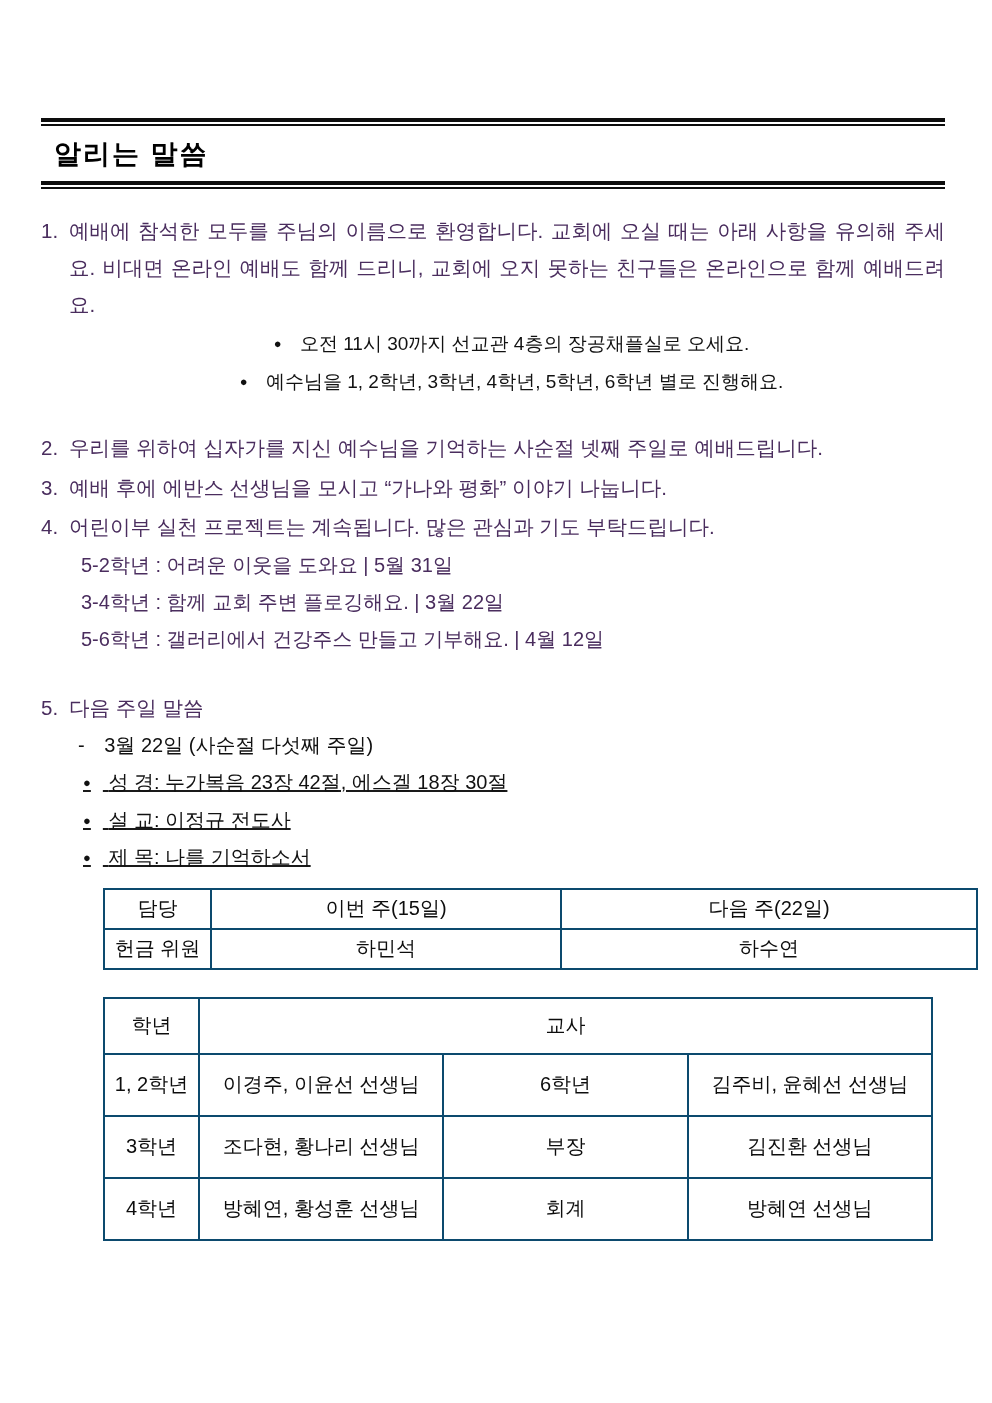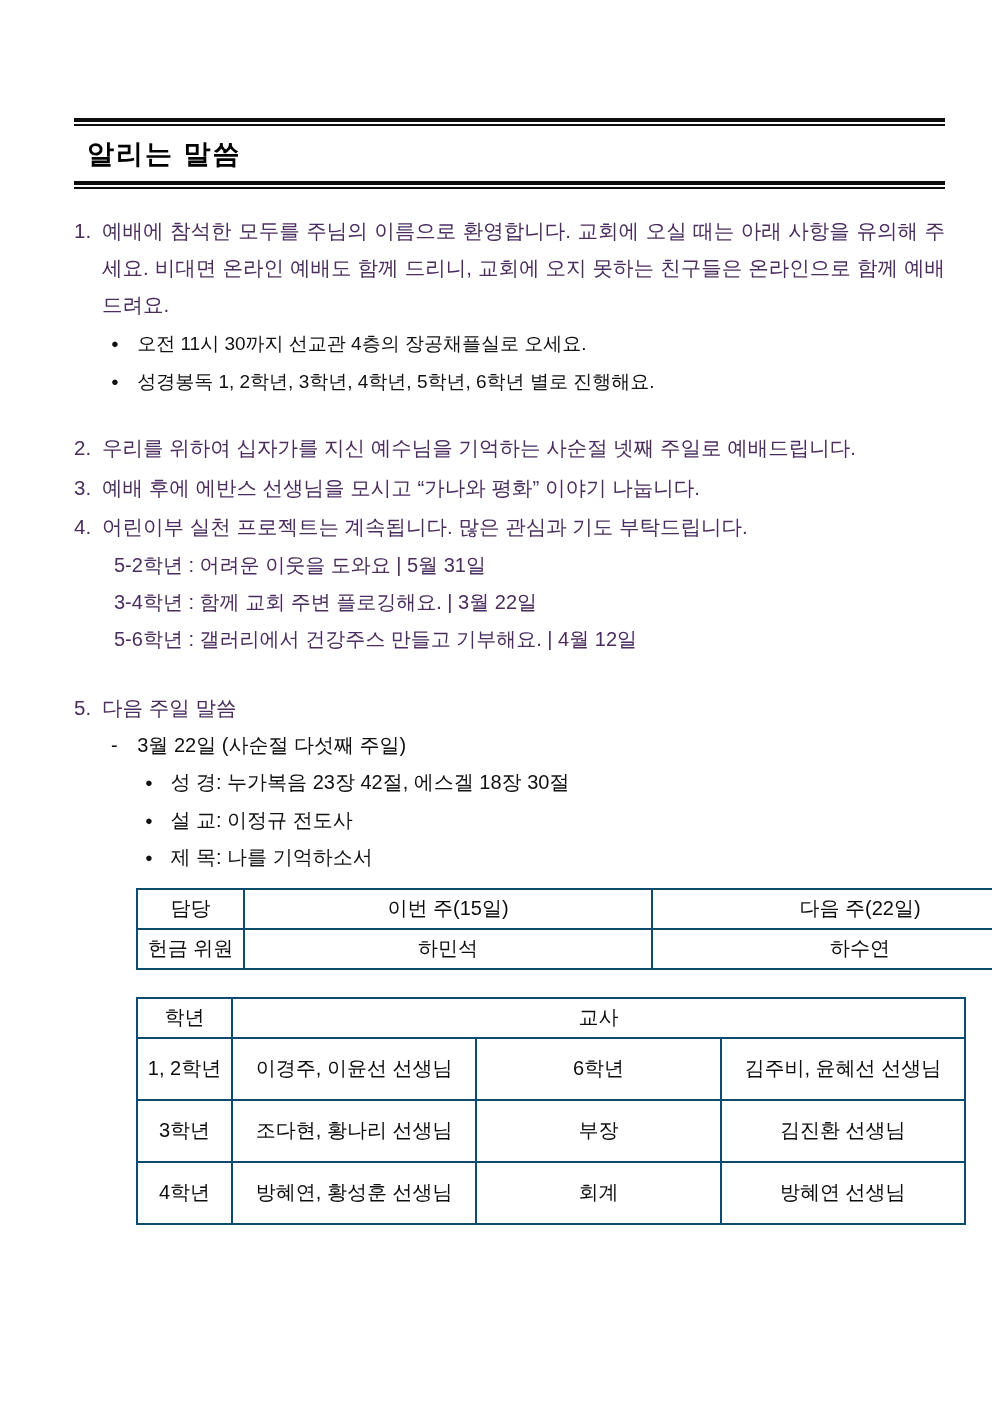--- a/index.html
+++ b/index.html
@@ -7,21 +7,21 @@
   .page {
     position: relative;
     width: 992px;
     height: 1403px;
     margin: 0 auto;
     background: #ffffff;
     font-family: "Liberation Sans", sans-serif;
     color: #1a1a1a;
     overflow: hidden;
   }
-  .content { padding: 0 47px 0 74px; }
+  .content { padding: 0 47px 0 41px; }
 
   
   .title-block { margin-top: 118px; }
   .double-rule { border-top: 4px solid #0d0d0d; border-bottom: 2px solid #0d0d0d; height: 8px; }
   .page-title {
     font-size: 27px;
     font-weight: 700;
     color: #000000;
     letter-spacing: 2px;
     margin: 13px 0 12px 13px;
@@ -30,56 +30,56 @@
 
   
   .purple { color: #4a2d5e; }
 
   .num-item { position: relative; padding-left: 28px; font-size: 20.5px; }
   .num-item .num { position: absolute; left: 0; top: 0; }
 
   .item1 { margin-top: 23px; line-height: 37px; text-align: justify; }
 
   .b-list { margin: 2px 0 0 37px; }
-  .b-line { line-height: 38px; font-size: 19px; color: #111111; white-space: nowrap; }
+  .b-line { line-height: 38px; font-size: 19px; color: #111111; white-space: nowrap; text-align: center; }
   .b-line .dot { font-size: 13px; vertical-align: 2px; margin-right: 13px; }
 
   .group-234 { margin-top: 27px; }
   .group-234 .num-item { line-height: 39.5px; white-space: nowrap; }
 
   .sub-list { margin-left: 40px; }
   .sub-line { line-height: 37px; font-size: 20px; white-space: nowrap; }
 
   .item5-block { margin-top: 31px; }
   .item5-block .num-item { line-height: 38px; }
   .date-line { margin-left: 37px; line-height: 37.5px; font-size: 20px; color: #111111; white-space: nowrap; }
   .date-line .dash { margin-right: 14px; }
-  .s5-list { margin-left: 71px; }
+  .s5-list { margin-left: 42px; text-decoration: underline; }
   .s5-line { line-height: 37.5px; font-size: 20px; color: #111111; white-space: nowrap; }
   .s5-line .dot { font-size: 13px; vertical-align: 2px; margin-right: 12px; }
 
   
   table { border-collapse: collapse; table-layout: fixed; margin-left: 62px; width: 830px; }
   td {
     border: 2px solid #0c4a6e;
     text-align: center;
     vertical-align: middle;
     font-size: 20px;
     color: #0d0d0d;
     overflow: hidden;
     white-space: nowrap;
   }
   .duty-table { margin-top: 11px; }
   .duty-table td { height: 40px; }
   .duty-table .c1 { width: 107px; }
-  .duty-table .c2 { width: 408px; }
+  .duty-table .c2 { width: 350px; }
   .duty-table .c3 { width: 416px; }
 
   .teacher-table { margin-top: 27px; }
-  .teacher-table .hrow td { height: 40px; }
+  .teacher-table .hrow td { height: 56px; }
   .teacher-table .brow td { height: 62px; }
   .teacher-table .t1 { width: 95px; }
   .teacher-table .t2 { width: 280px; }
   .teacher-table .t3 { width: 105px; }
   .teacher-table .t4 { width: 350px; }
 </style>
 </head>
 <body>
 
 <div class="page">
@@ -95,21 +95,21 @@
       <span class="num">1.</span>
       <span>예배에 참석한 모두를 주님의 이름으로 환영합니다. 교회에 오실 때는 아래 사항을 유의해 주세요. 비대면 온라인 예배도 함께 드리니, 교회에 오지 못하는 친구들은 온라인으로 함께 예배드려요.</span>
     </div>
     <div class="b-list">
       <div class="b-line">
         <span class="dot">●</span>
         <span>오전 11시 30까지 선교관 4층의 장공채플실로 오세요.</span>
       </div>
       <div class="b-line">
         <span class="dot">●</span>
-        <span>성경봉독 1, 2학년, 3학년, 4학년, 5학년, 6학년 별로 진행해요.</span>
+        <span>예수님을 1, 2학년, 3학년, 4학년, 5학년, 6학년 별로 진행해요.</span>
       </div>
     </div>
 
     <div class="group-234">
       <div class="num-item purple">
         <span class="num">2.</span>
         <span>우리를 위하여 십자가를 지신 예수님을 기억하는 사순절 넷째 주일로 예배드립니다.</span>
       </div>
       <div class="num-item purple">
         <span class="num">3.</span>

